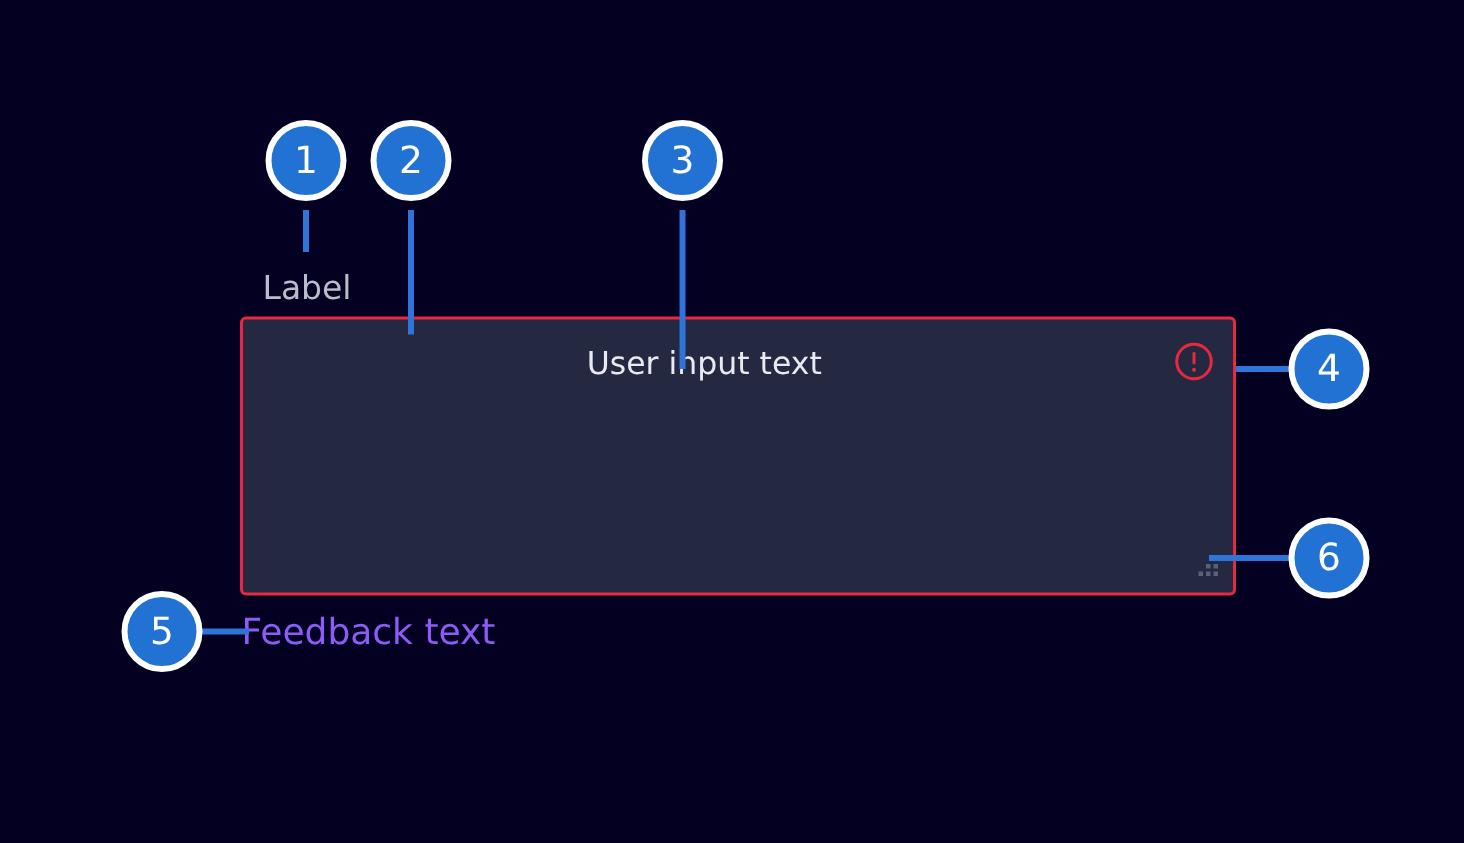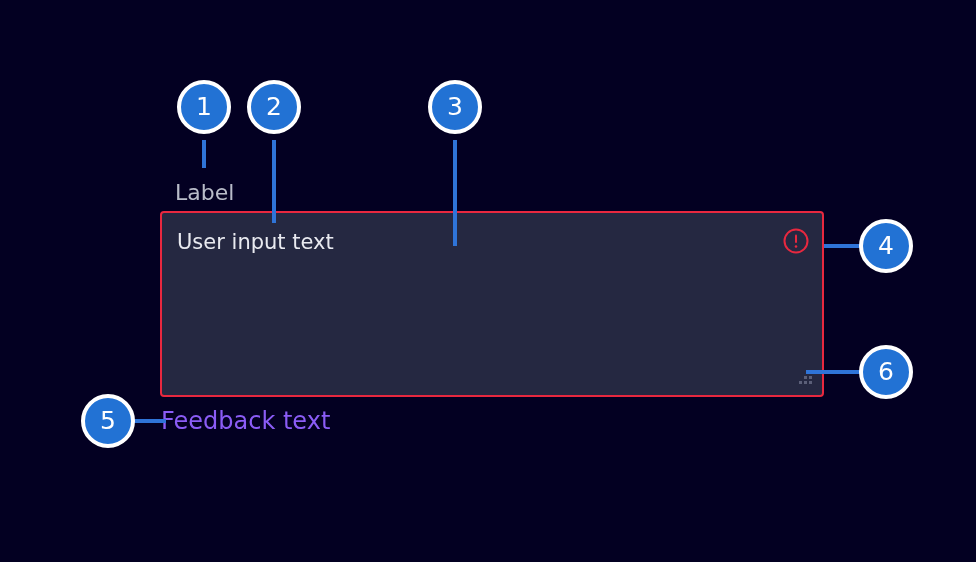--- a/index.html
+++ b/index.html
@@ -49,20 +49,21 @@
   .textarea-value {
     position: absolute;
     left: 15px;
     top: 15px;
     right: 60px;
     font-size: 21px;
     line-height: 28px;
     color: #e9eaf0;
     white-space: pre-wrap;
     word-break: break-word;
+    text-align: center;
   }
 
   
   .error-icon {
     position: absolute;
     right: 12px;
     top: 14px;
     width: 28px;
     height: 28px;
   }

